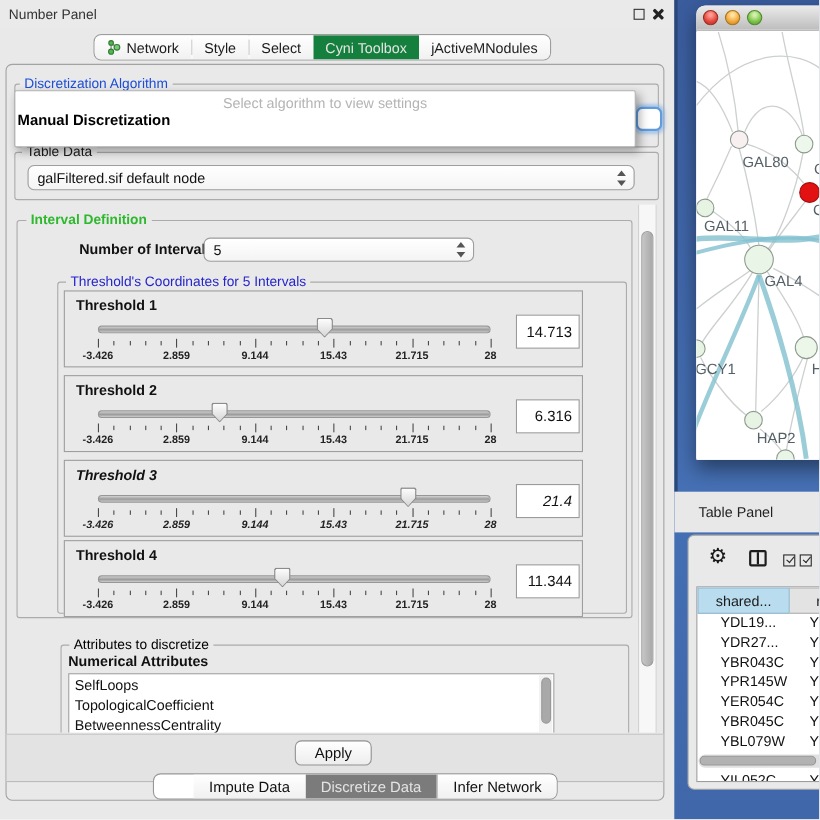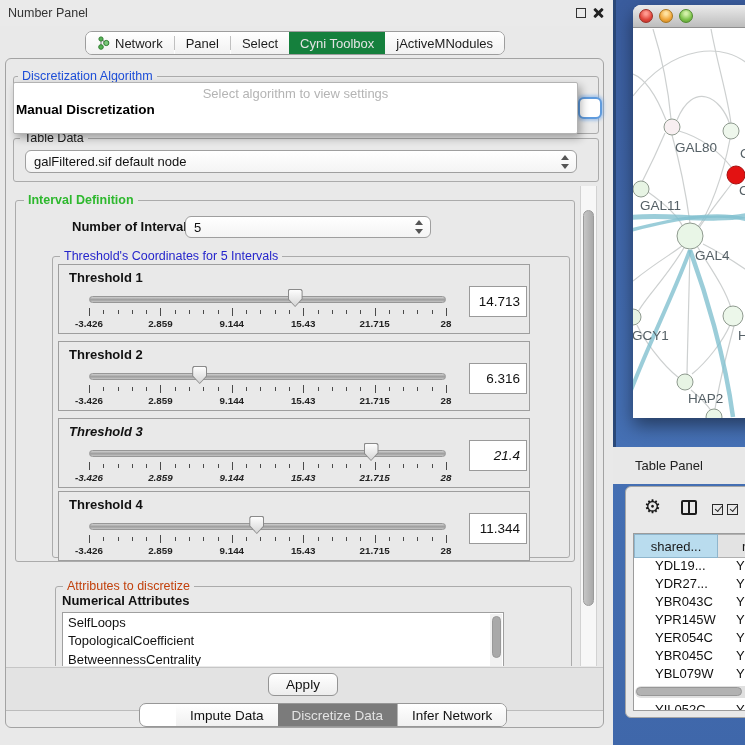--- a/index.html
+++ b/index.html
@@ -76,21 +76,21 @@
            background:linear-gradient(#fdfdfd,#d6d6d6); clip-path:polygon(8% 0,92% 0,100% 10%,100% 55%,50% 100%,0 55%,0 10%); }
   .ticks { position:absolute; left:0; top:43px; width:100%; height:9px; }
   .tick { position:absolute; top:2px; width:1px; height:4px; background:#4a4a4a; }
   .tick.major { top:0; height:8px; }
   .scale { position:absolute; left:0; top:53px; width:100%; height:12px; }
   .scale span { position:absolute; transform:translateX(-50%); font-size:9.8px; font-weight:bold; color:#222; }
   .valbox { position:absolute; left:410px; top:21px; width:58px; height:31px; background:#fff; border:1px solid #9a9a9a;
             font-size:13.5px; color:#111; text-align:right; line-height:29px; padding-right:6px; }
 
   .attr-group { left:49px; top:400px; width:517px; height:110px; }
-  .attr-label { left:57px; top:393px; color:#c2410c; }
+  .attr-label { left:57px; top:393px; color:#000000; }
   .numattr-label { position:absolute; left:56px; top:407px; font-size:13px; font-weight:bold; color:#111; }
   .attr-list { position:absolute; left:56px; top:426px; width:442px; height:60px; background:#fff; border:1px solid #9f9f9f; }
   .attr-list .li { font-size:13px; color:#111; padding:1.5px 0 1.5px 5px; height:18.5px; }
   .list-scroll { position:absolute; right:1px; top:1px; width:12px; height:52px; background:#f2f2f2; }
   .list-thumb { position:absolute; left:1.5px; top:2px; width:9px; height:42px; background:#a9a9a9; border-radius:5px; border:1px solid #999; }
 
   
   .vscroll { position:absolute; left:580px; top:186px; width:17px; height:480px; background:#f7f7f7;
              border-left:1px solid #d2d2d2; border-right:1px solid #d2d2d2; }
   .vscroll-thumb { position:absolute; left:2px; top:24px; width:11px; height:396px; border-radius:6px;
@@ -168,21 +168,21 @@
           <line x1="4" y1="3" x2="4" y2="11" stroke="#9a9a9a" stroke-width="1.4"></line>
           <line x1="4" y1="3" x2="9" y2="7" stroke="#9a9a9a" stroke-width="1.4"></line>
           <circle cx="4" cy="3" r="2.1" fill="#56b356" stroke="#2f7d2f"></circle>
           <circle cx="4" cy="11" r="2.3" fill="#56b356" stroke="#2f7d2f"></circle>
           <circle cx="9.3" cy="7" r="2.6" fill="#7bc77b" stroke="#2f7d2f"></circle>
         </svg>
         <span>Network</span>
       </div>
       <div class="tabsep"></div>
       <div class="tab">
-        <span>Panel</span>
+        <span>Style</span>
       </div>
       <div class="tabsep"></div>
       <div class="tab">
         <span>Select</span>
       </div>
       <div class="tab sel">
         <span>Cyni Toolbox</span>
       </div>
       <div class="tab">
         <span>jActiveMNodules</span>

